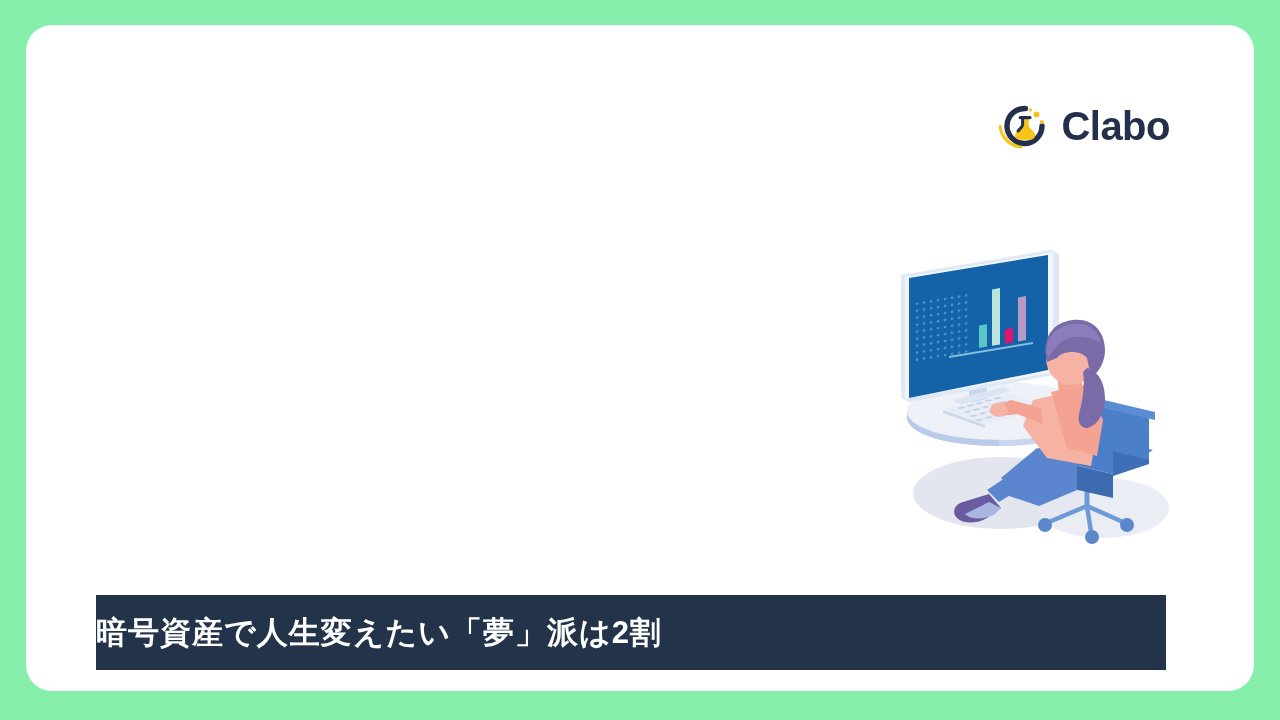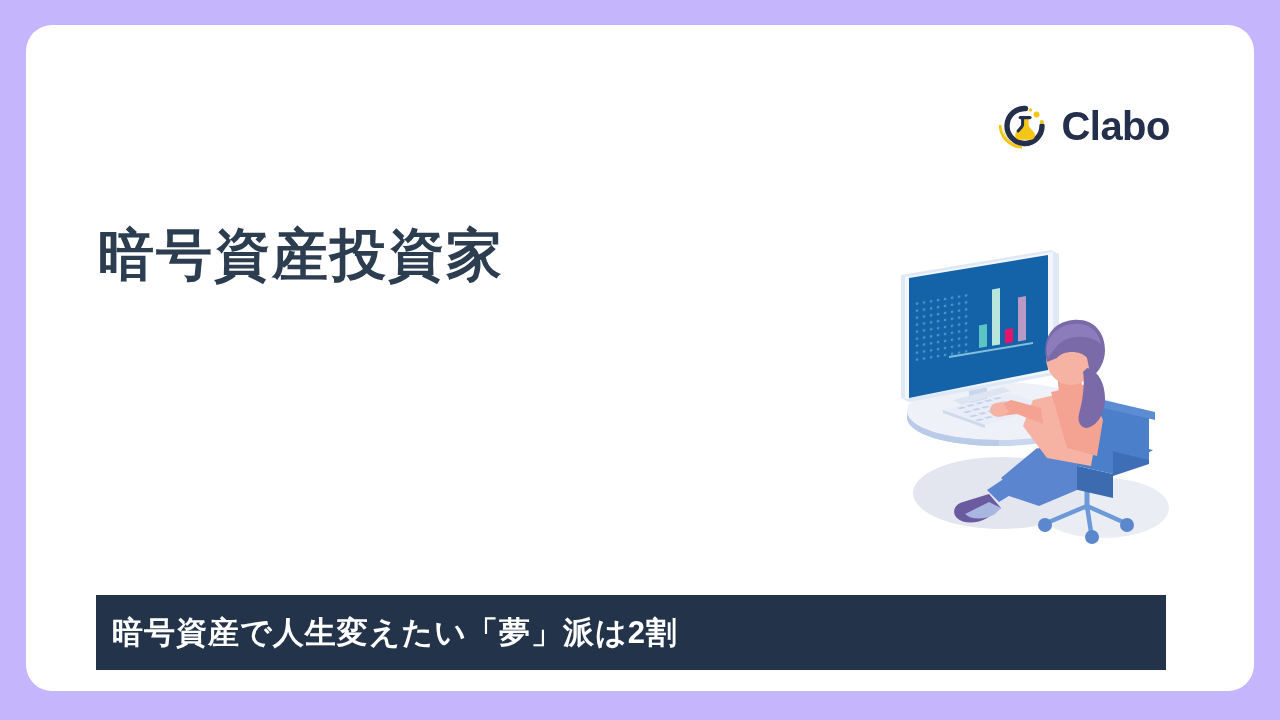--- a/index.html
+++ b/index.html
@@ -6,21 +6,21 @@
   html, body {
     width:1280px; height:720px;
     overflow:hidden;
     font-family:"Liberation Sans", sans-serif;
   }
   body { background:#22334a; }
 
   .slide {
     position:relative;
     width:1280px; height:720px;
-    background:#c4b5fd;
+    background:#86efac;
   }
 
   .card {
     position:absolute;
     left:26px; top:25px;
     width:1228px; height:666px;
     background:#ffffff;
     border-radius:26px;
     overflow:hidden;
   }
@@ -61,21 +61,20 @@
     left:70px; top:570px;
     width:1070px; height:75px;
     background:#22334a;
     display:flex; align-items:center;
   }
   .banner-text {
     color:#ffffff;
     font-size:31px;
     font-weight:bold;
     letter-spacing:1px;
-    padding-left:16px;
     white-space:nowrap;
   }
 
   
   .illustration {
     position:absolute;
     left:865px; top:225px;
     width:285px; height:310px;
   }
   .illustration svg { display:block; width:100%; height:100%; }
@@ -106,21 +105,20 @@
 
           <circle cx="39.5" cy="15.5" r="3.0" fill="#f5c518"></circle>
           <circle cx="44.8" cy="23.0" r="2.1" fill="#f5c518"></circle>
           <circle cx="33.5" cy="11.0" r="1.7" fill="#f5c518"></circle>
         </svg>
       </span>
       <span class="logo-word">Clabo</span>
     </div>
 
     <div class="title-block">
-      <div class="title-line">暗号資産投資家</div>
     </div>
 
     <div class="illustration">
       <svg viewBox="0 0 285 310" xmlns="http://www.w3.org/2000/svg">
         <defs>
           <pattern id="dots" x="0" y="0" width="7" height="7" patternUnits="userSpaceOnUse">
             <circle cx="2" cy="2" r="1.3" fill="#57a4da"></circle>
           </pattern>
           <clipPath id="screenClip">
             <path d="M18 28 L157 5 L157 120 L18 148 Z"></path>

